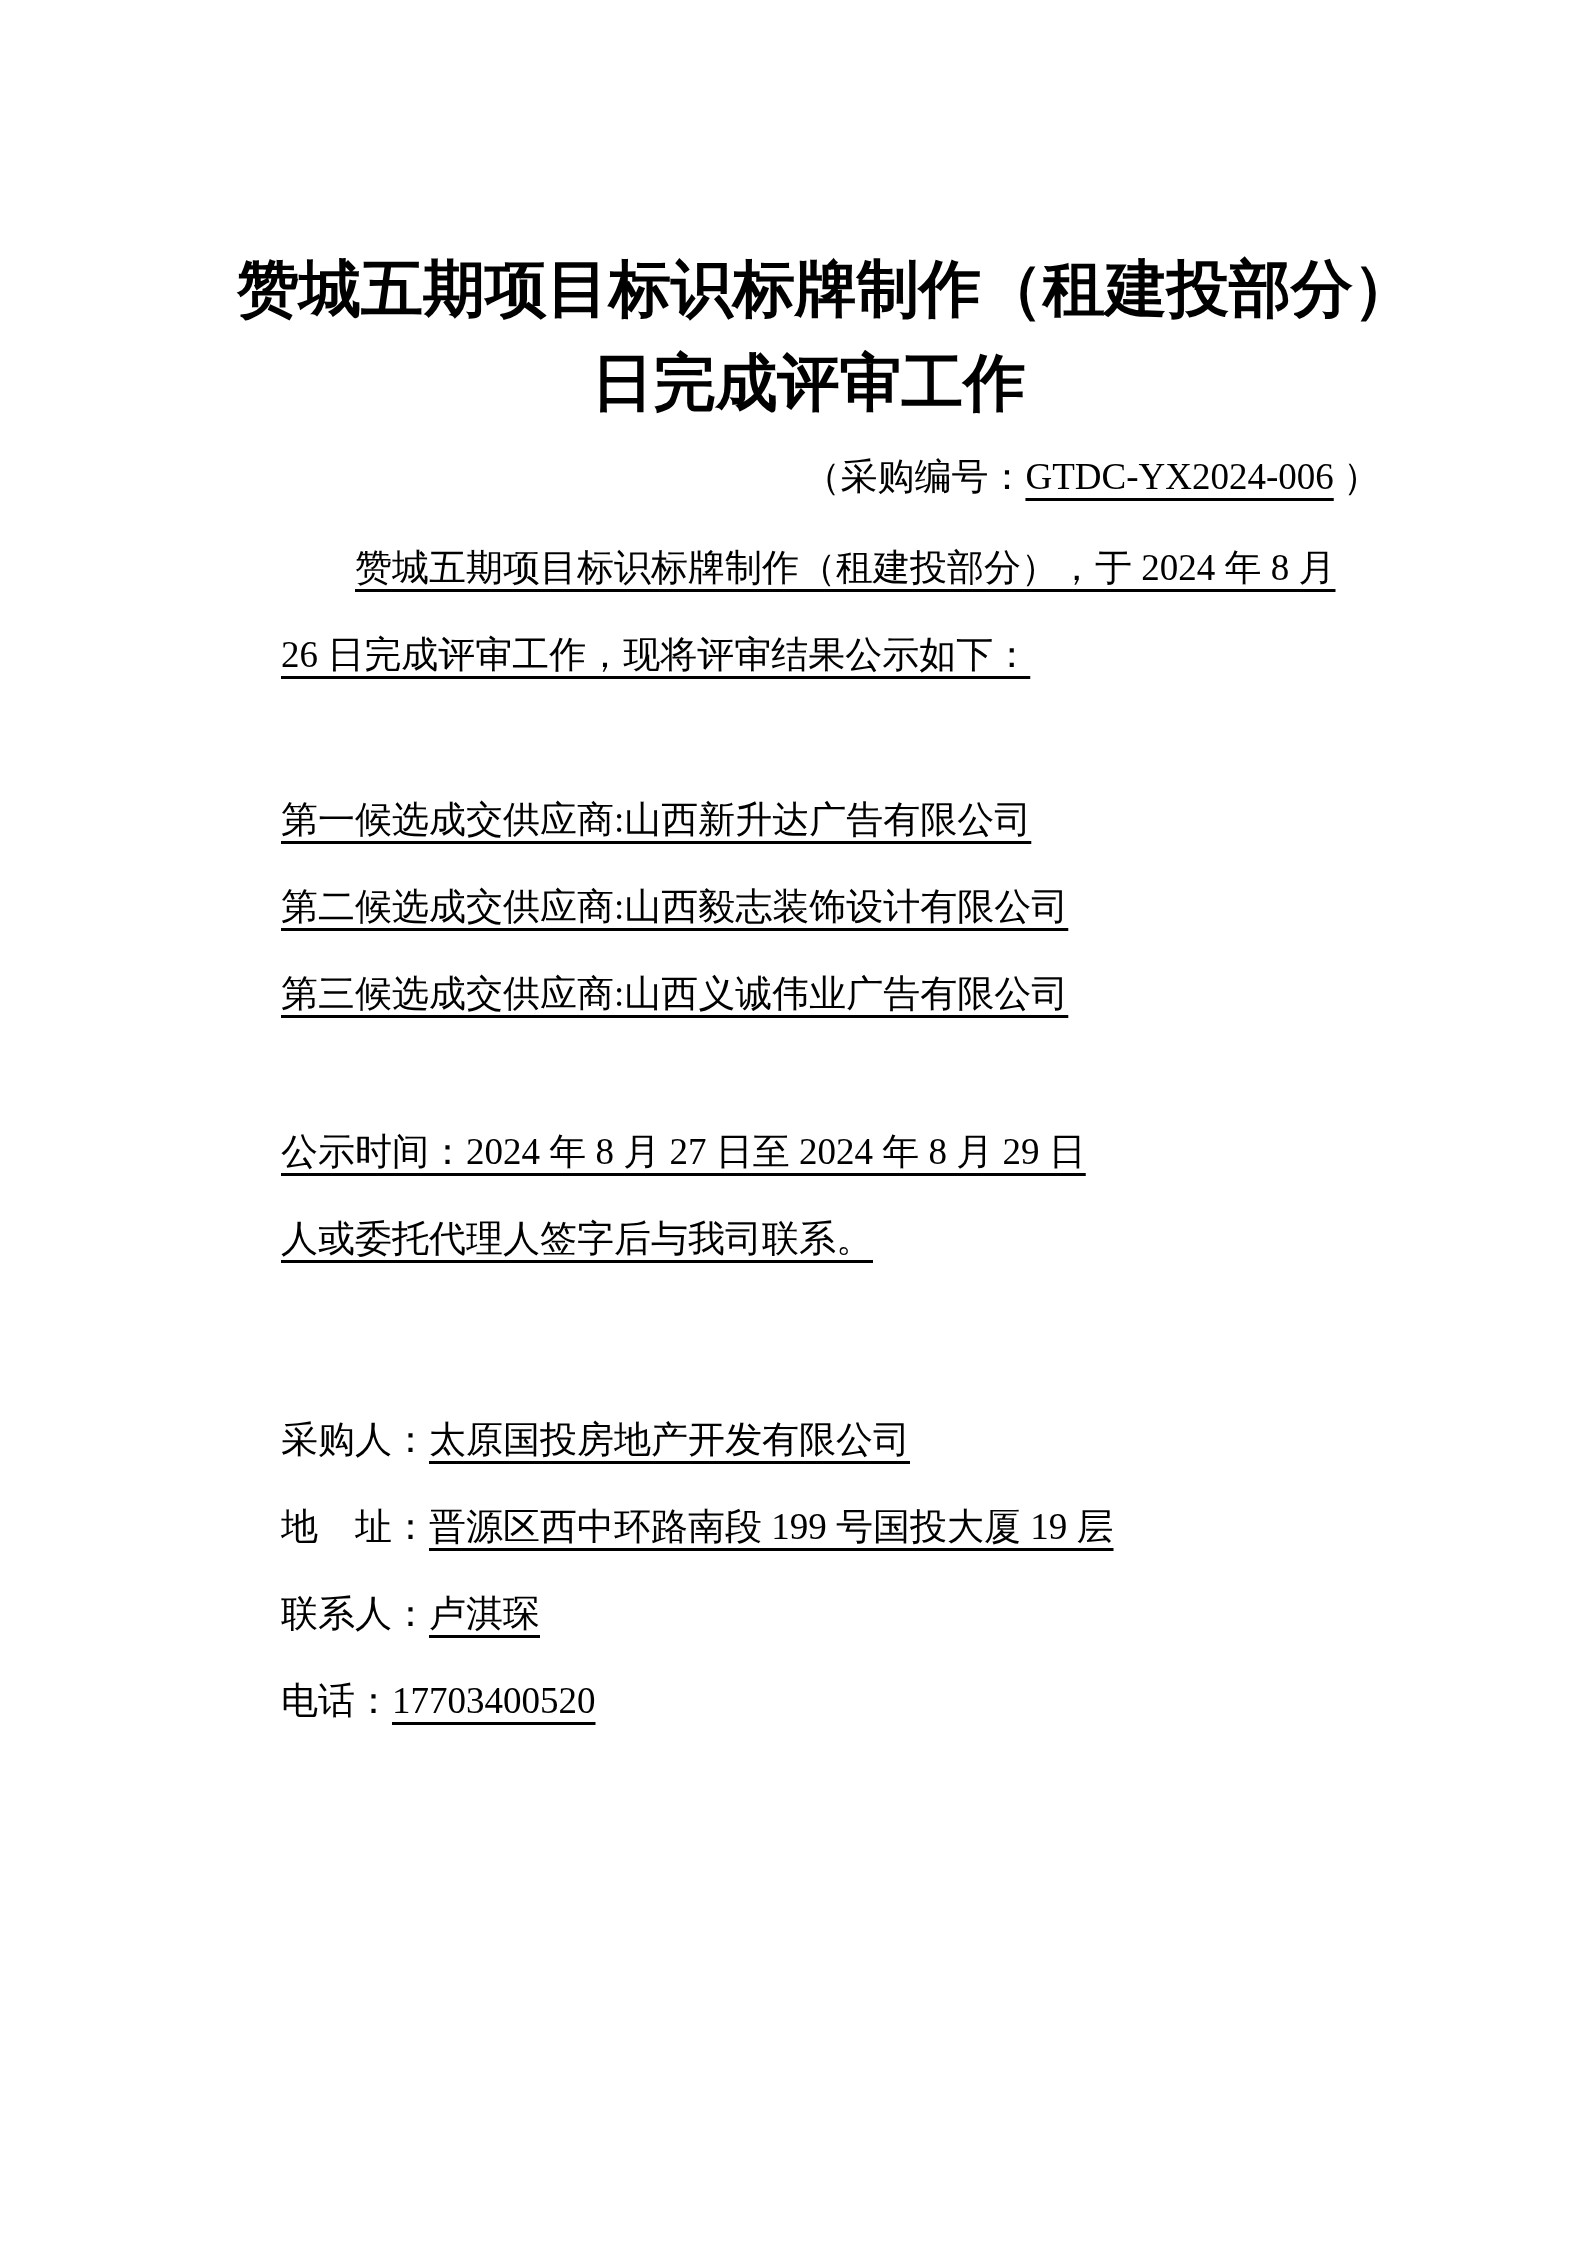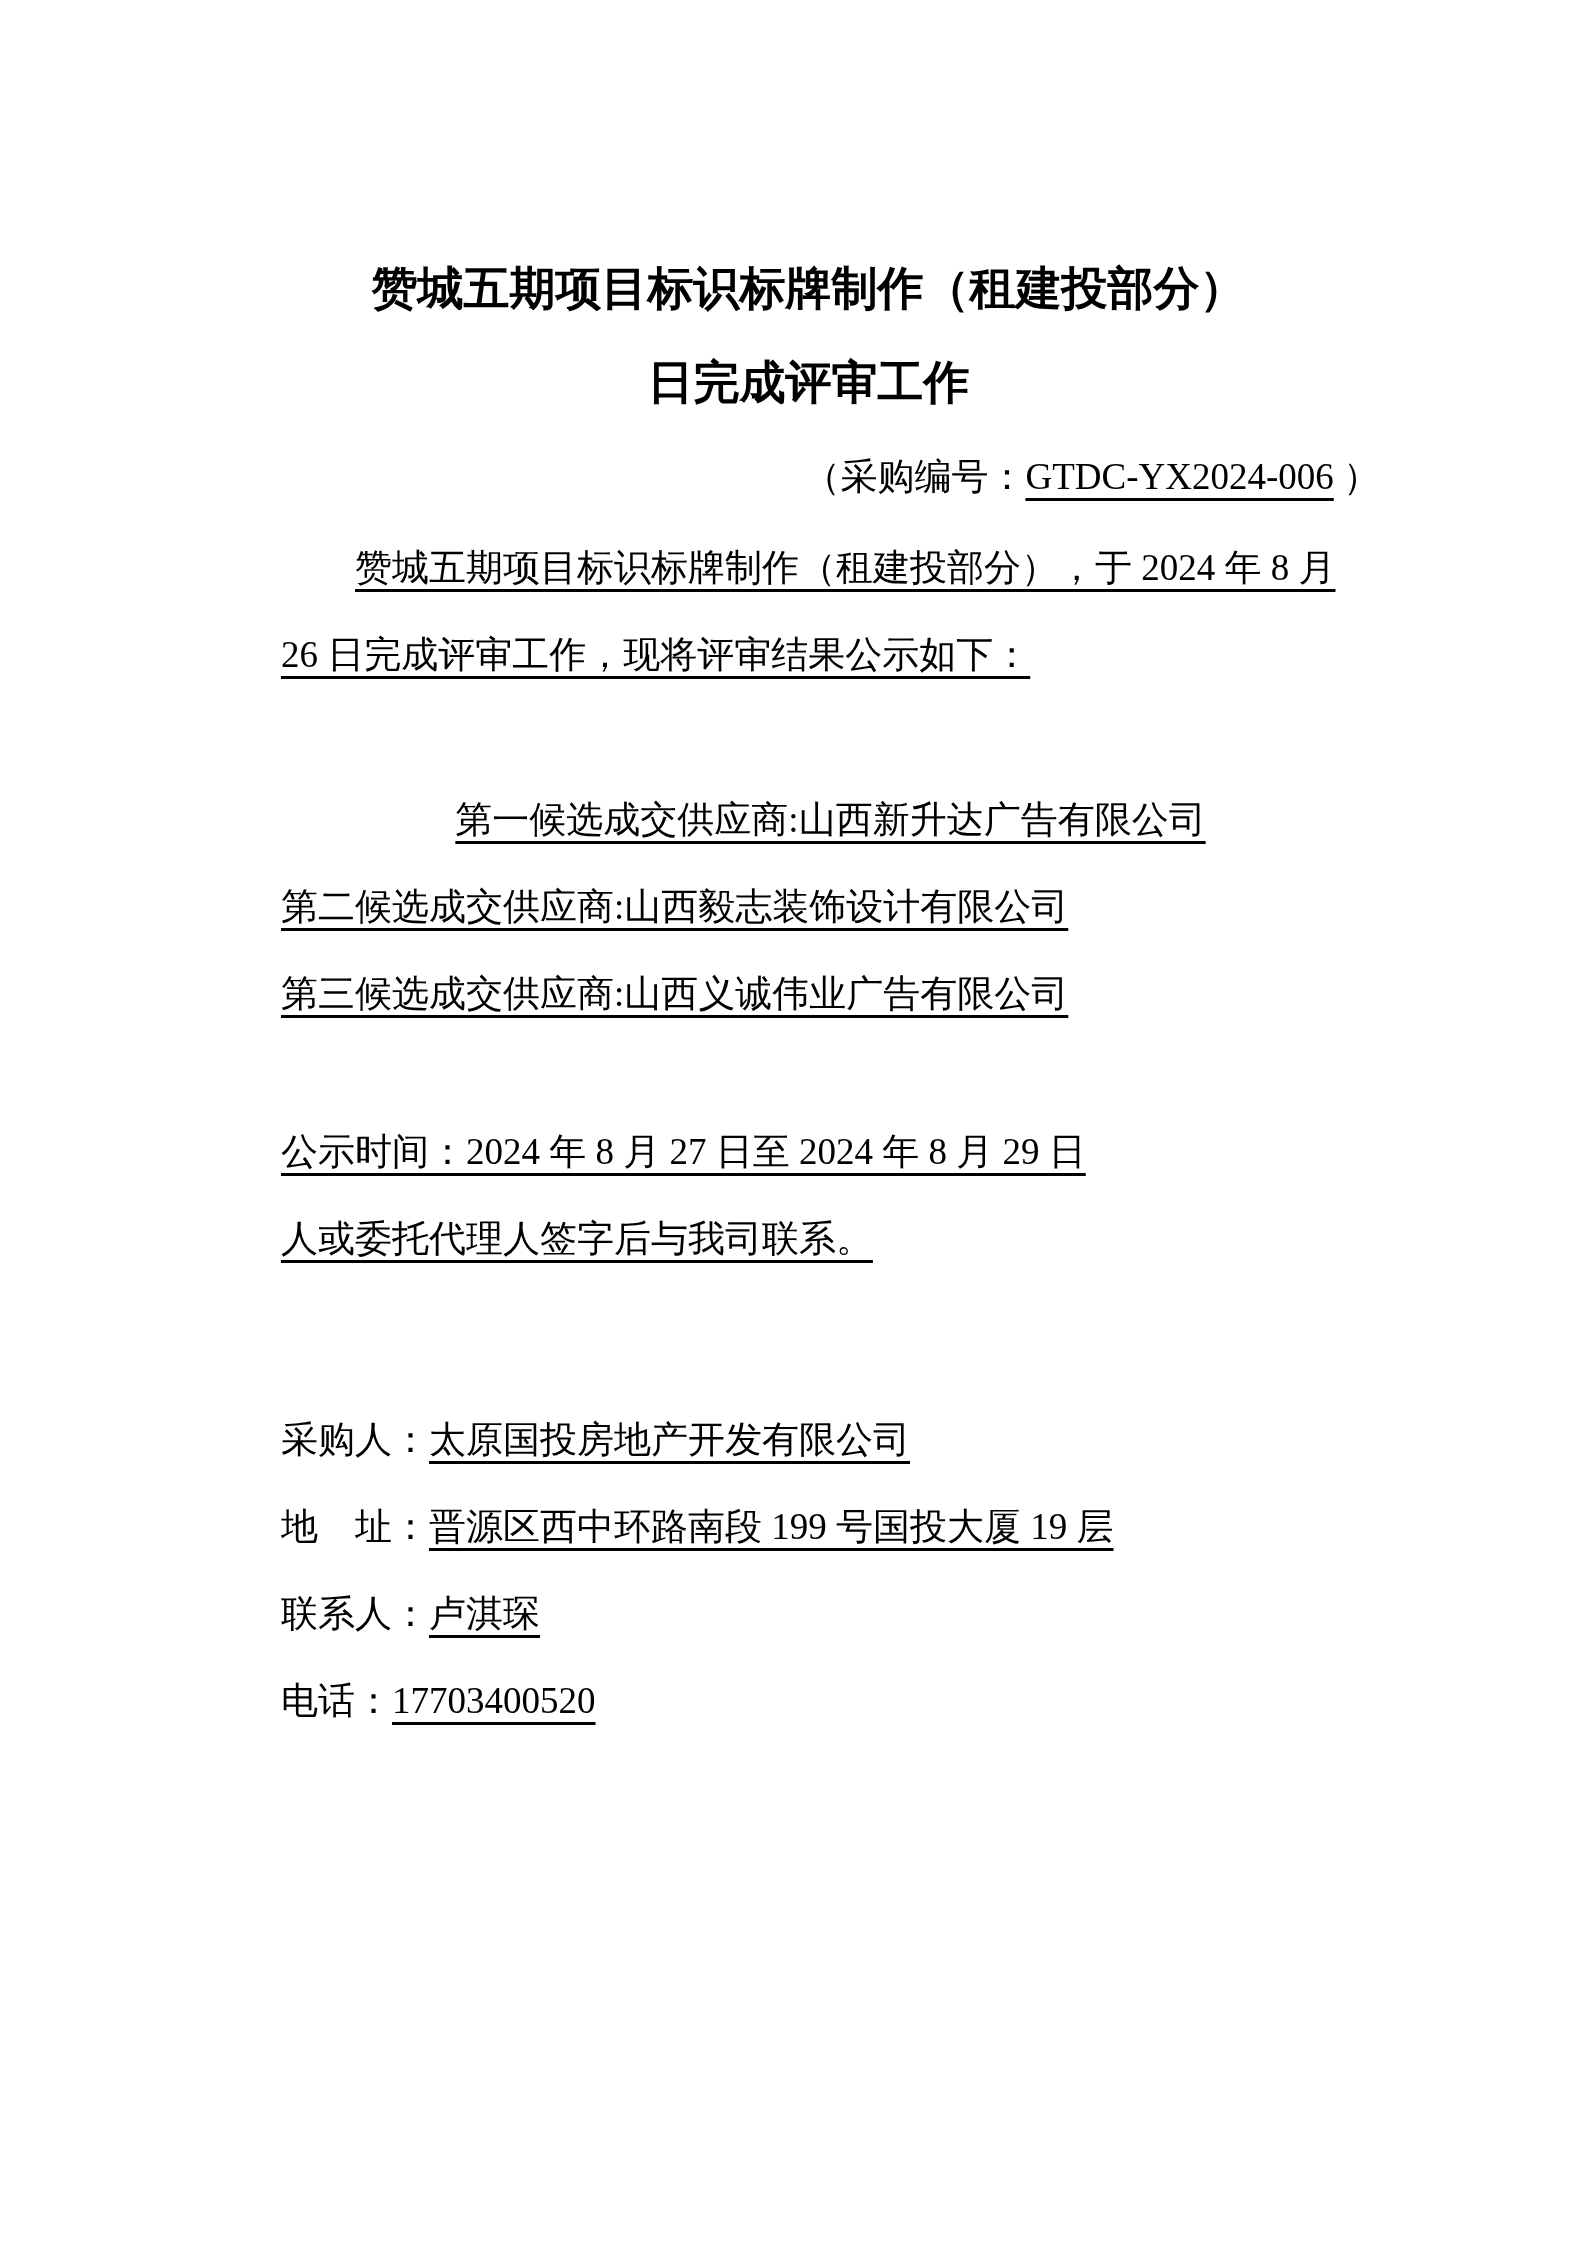--- a/index.html
+++ b/index.html
@@ -13,21 +13,21 @@
     height: 2245px;
     margin: 0 auto;
     background: #ffffff;
     color: #000000;
     font-family: "Liberation Serif", "DejaVu Serif", serif;
     box-sizing: border-box;
     padding: 242px 207px 0 237px;
     overflow: hidden;
   }
   .title {
-    font-size: 46px;
+    font-size: 62px;
     font-weight: 700;
     line-height: 94px;
     text-align: center;
     white-space: nowrap;
   }
   .pnum {
     font-size: 37px;
     font-weight: 400;
     line-height: 94px;
     text-align: right;
@@ -42,21 +42,21 @@
   }
   .indent {
     text-indent: 74px;
   }
   .u {
     text-decoration: underline;
     text-decoration-thickness: 3px;
     text-underline-offset: 9px;
     text-decoration-color: #000000;
   }
-  .mt-candidates { margin-top: 78px; text-align: center; }
+  .mt-candidates { margin-top: 78px; }
   .mt-publicity  { margin-top: 71px; }
   .mt-objection  { margin-top: 159px; }
   .mt-contacts   { margin-top: 114px; }
 </style>
 </head>
 <body>
 
 <div class="page">
 
   <div class="title">赞城五期项目标识标牌制作（租建投部分）</div>

